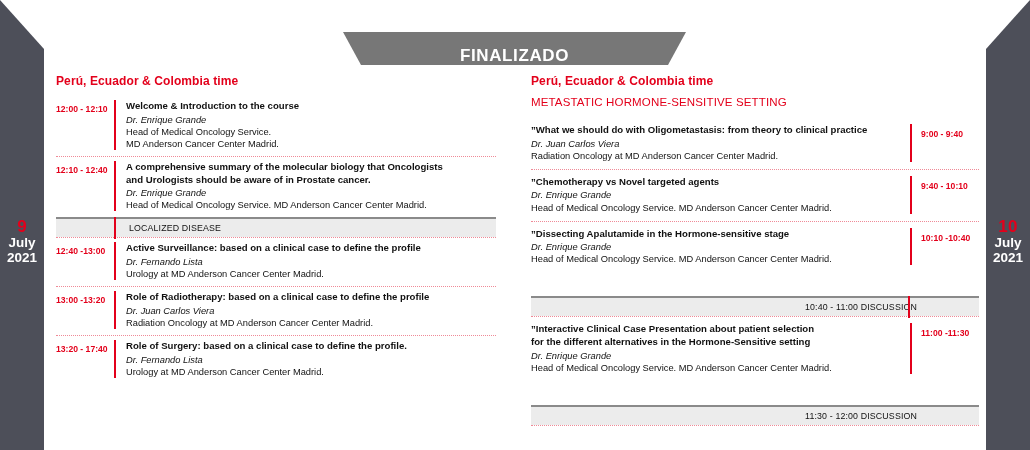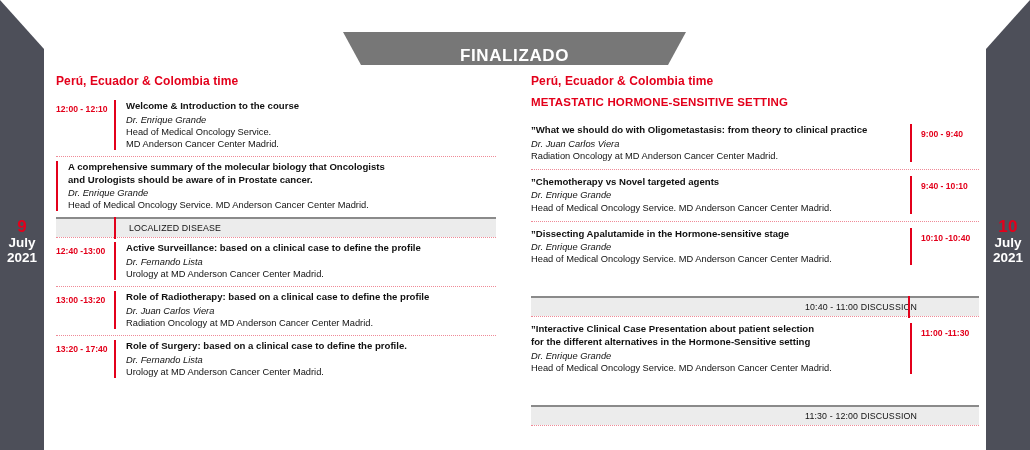--- a/index.html
+++ b/index.html
@@ -76,21 +76,21 @@
     color:#e3001b;
     font-size:12px;
     font-weight:bold;
     letter-spacing:.1px;
     margin:0 0 8px 0;
   }
   .col.left  .col-head{ margin-left:0; }
   .section-head{
     color:#e3001b;
     font-size:11.5px;
-    font-weight:bold;
+    font-weight:normal;
     letter-spacing:.15px;
     margin:0 0 10px 0;
   }
 
   
   .rowL{
     position:relative;
     display:flex;
     padding:4px 0 6px 0;
   }
@@ -227,20 +227,21 @@
       <p class="title">Welcome &amp; Introduction to the course</p>
       <p class="speaker">Dr. Enrique Grande</p>
       <p class="affil">Head of Medical Oncology Service.</p>
       <p class="affil">MD Anderson Cancer Center Madrid.</p>
     </div>
   </div>
 
   <div class="dotted"></div>
 
   <div class="rowL">
+    <div class="time">12:10 - 12:40</div>
     <div class="bar"></div>
     <div class="body">
       <p class="title">A comprehensive summary of the molecular biology that Oncologists</p>
       <p class="title">and Urologists should be aware of in Prostate cancer.</p>
       <p class="speaker">Dr. Enrique Grande</p>
       <p class="affil">Head of Medical Oncology Service. MD Anderson Cancer Center Madrid.</p>
     </div>
   </div>
 
   <div class="band left-band">

